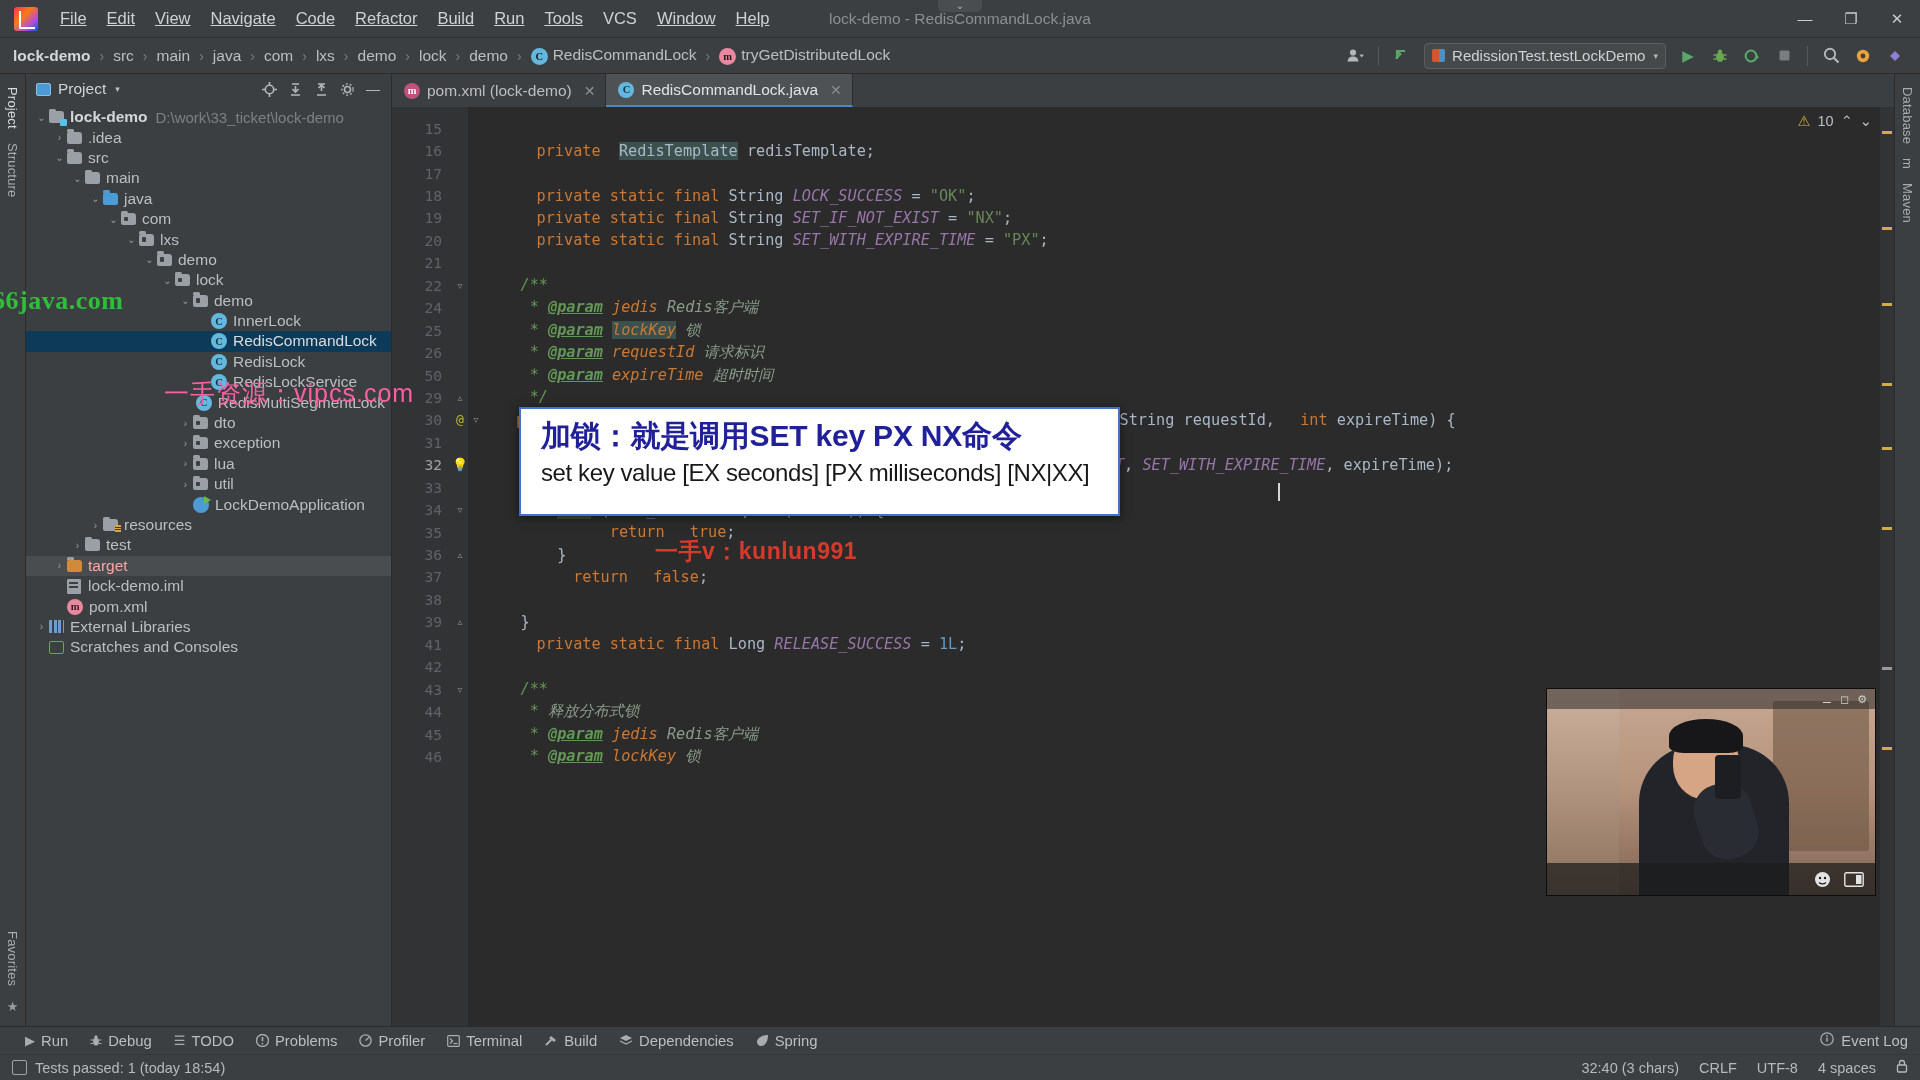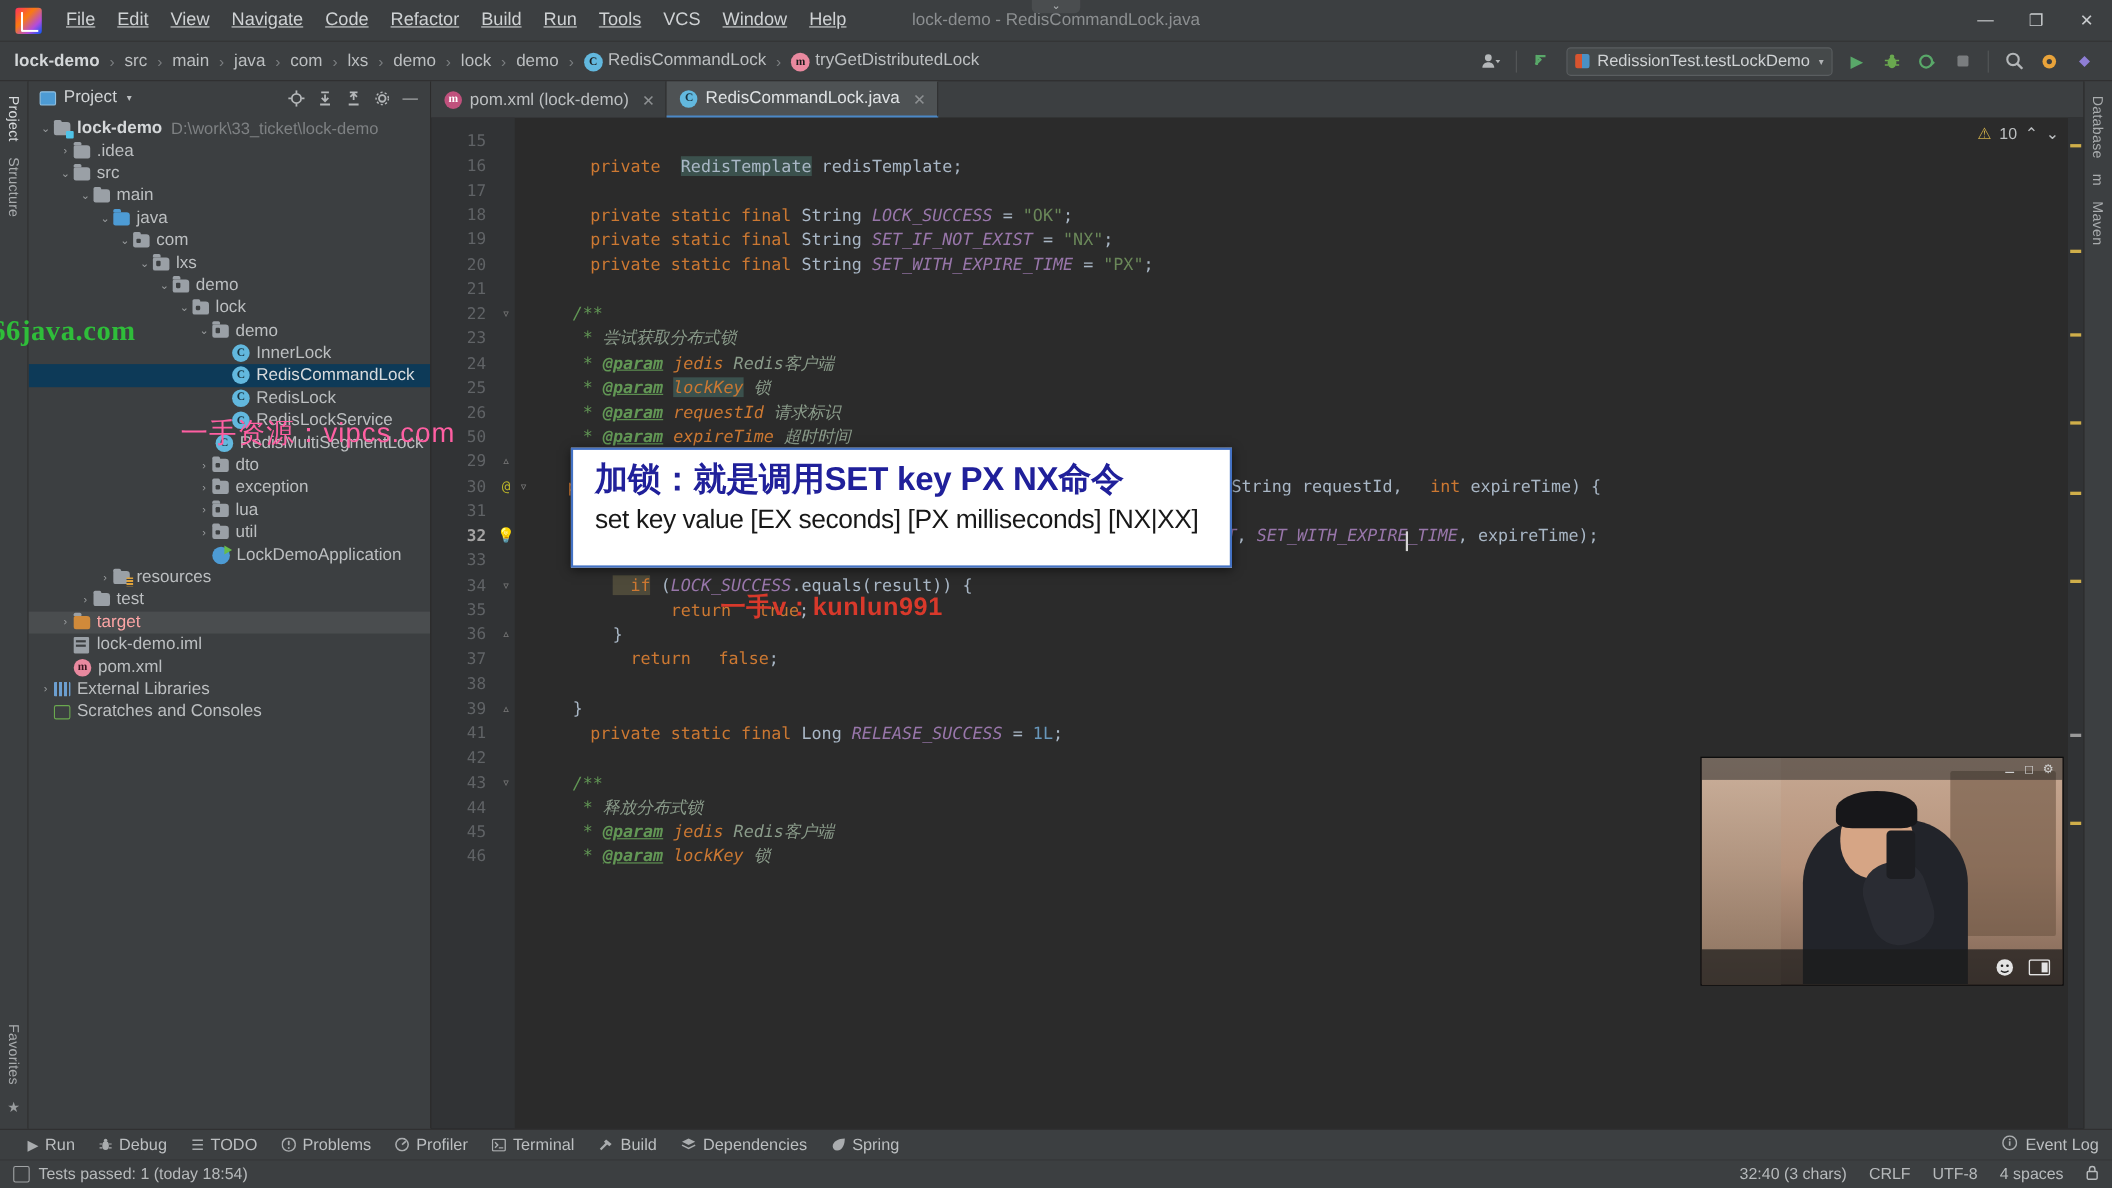--- a/index.html
+++ b/index.html
@@ -168,21 +168,21 @@
     display:flex;align-items:center;justify-content:center;font-weight:bold;font-family:"Liberation Serif",serif;}
 
   .code-area { flex:1; position:relative; overflow:hidden; background:#2b2b2b; display:flex; }
   .gutter-bg { position:absolute; left:0; top:0; bottom:0; width:76px; background:#313335; }
   .code-scroll { position:relative; flex:1; }
   .ln-row { position:relative; height:22.45px; display:flex; align-items:center; font-family:"DejaVu Sans Mono", monospace; font-size:15.2px; }
   .ln {
     width:50px; text-align:right; color:#606366; padding-right:10px; flex:0 0 60px;
     font-family:"DejaVu Sans Mono", monospace; font-size:14.6px;
   }
-  .ln.cur { color:#a4a3a3; font-weight:bold; }
+  .ln.cur { color:#a4a3a3; font-weight:normal; }
   .gmark { width:16px; flex:0 0 16px; text-align:center; color:#787878; font-size:13px; }
   .code-txt { white-space:pre; color:#a9b7c6; padding-left:16px; }
 
   .kw { color:#cc7832;padding-left:16px; }
   .str { color:#6a8759; }
   .cm { color:#629755; font-style:italic; }
   .cmtag { color:#629755; font-style:italic; font-weight:bold; text-decoration:underline; }
   .cmparam { color:#cc7832; font-style:italic; }
   .cmtxt { color:#8a9b8a; font-style:italic; }
   .cst { color:#9876aa; font-style:italic; }
@@ -677,25 +677,20 @@
               <span class="gmark"></span>
               <span class="code-txt"></span>
             </div>
 
           <div class="ln-row">
               <span class="ln">22</span>
               <span class="gmark">▿</span>
               <span class="code-txt">    <span class="cm">/**</span></span>
             </div>
 
-          <div class="ln-row">
-              <span class="ln">23</span>
-              <span class="gmark"></span>
-              <span class="code-txt">     <span class="cm">* </span><span class="cmtxt">尝试获取分布式锁</span></span>
-            </div>
 
           <div class="ln-row">
               <span class="ln">24</span>
               <span class="gmark"></span>
               <span class="code-txt">     <span class="cm">* </span><span class="cmtag">@param</span> <span class="cmparam">jedis</span> <span class="cmtxt">Redis客户端</span></span>
             </div>
 
           <div class="ln-row">
               <span class="ln">25</span>
               <span class="gmark"></span>

